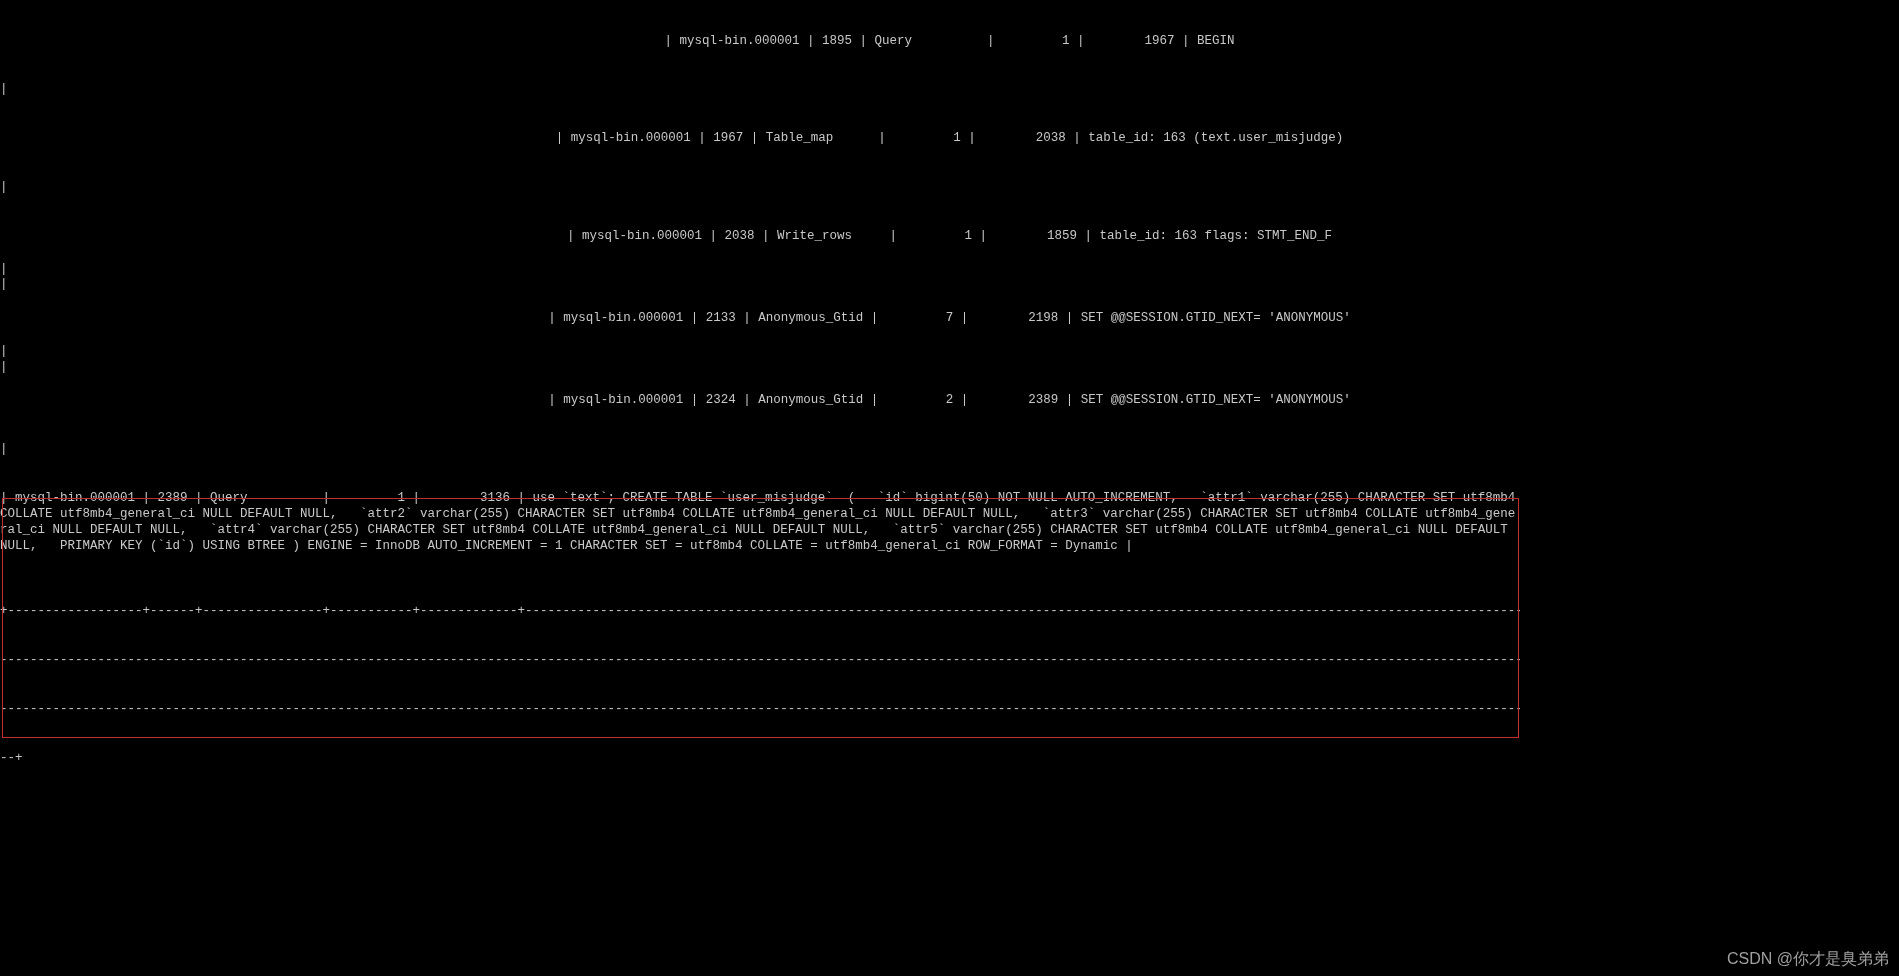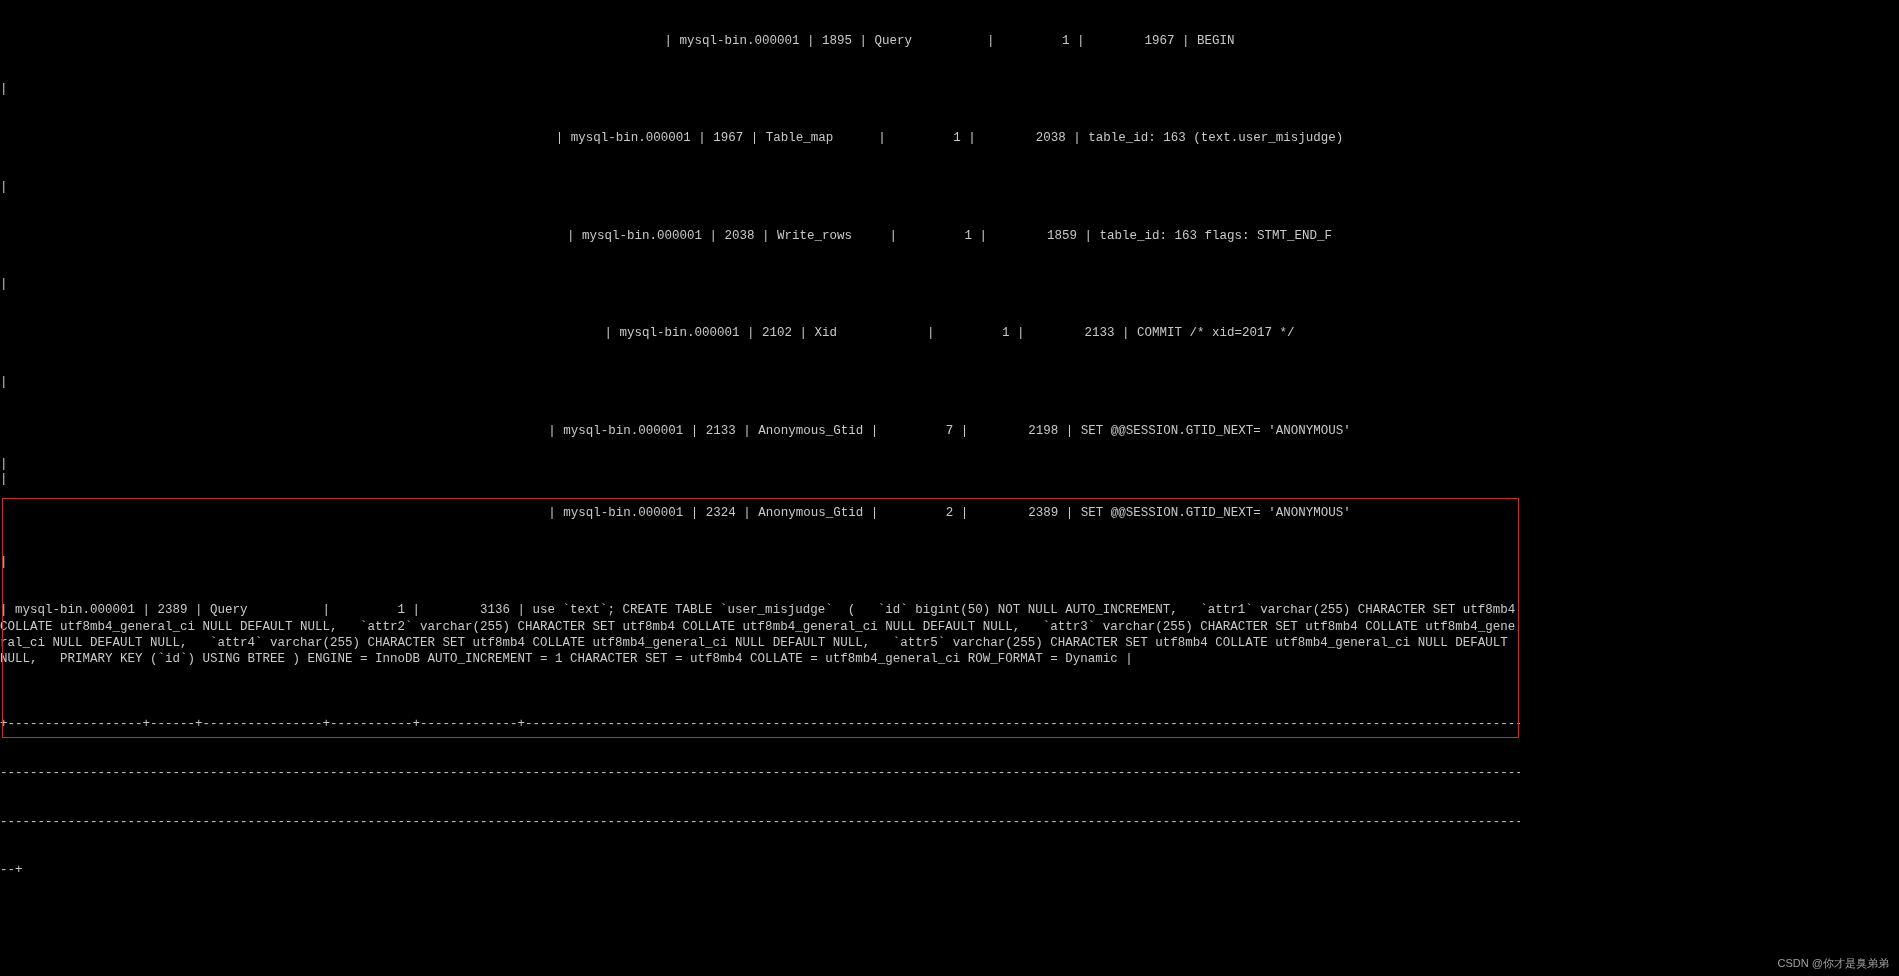--- a/index.html
+++ b/index.html
@@ -45,35 +45,34 @@
   .footer-line {
     white-space: pre;
     width: 1520px;
     overflow: hidden;
   }
   .watermark {
     position: absolute;
     bottom: 6px;
     right: 10px;
     color: #a0a0a0;
-    font-size: 11px;
+    font-size: 16px;
     font-family: sans-serif;
   }
 </style>
 </head>
 <body>
 
 <div class="terminal">
   <div class="row" id="r0">| mysql-bin.000001 | 1895 | Query          |         1 |        1967 | BEGIN</div>
   <div class="row-pipe">|</div>
   <div class="row" id="r1">| mysql-bin.000001 | 1967 | Table_map      |         1 |        2038 | table_id: 163 (text.user_misjudge)</div>
   <div class="row-pipe">|</div>
   <div class="row" id="r2">| mysql-bin.000001 | 2038 | Write_rows     |         1 |        1859 | table_id: 163 flags: STMT_END_F</div>
   <div class="row-pipe">|</div>
-  <div class="row" id="r3">| mysql-bin.000001 | 2102 | Xid            |         1 |        2133 | COMMIT /* xid=2017 */</div>
   <div class="row-pipe">|</div>
   <div class="row" id="r4">| mysql-bin.000001 | 2133 | Anonymous_Gtid |         7 |        2198 | SET @@SESSION.GTID_NEXT= 'ANONYMOUS'</div>
   <div class="row-pipe">|</div>
   <div class="row-pipe">|</div>
   <div class="row" id="r6">| mysql-bin.000001 | 2324 | Anonymous_Gtid |         2 |        2389 | SET @@SESSION.GTID_NEXT= 'ANONYMOUS'</div>
   <div class="row-pipe">|</div>
   <div class="wrap-row" id="r7">| mysql-bin.000001 | 2389 | Query          |         1 |        3136 | use `text`; CREATE TABLE `user_misjudge`  (   `id` bigint(50) NOT NULL AUTO_INCREMENT,   `attr1` varchar(255) CHARACTER SET utf8mb4 COLLATE utf8mb4_general_ci NULL DEFAULT NULL,   `attr2` varchar(255) CHARACTER SET utf8mb4 COLLATE utf8mb4_general_ci NULL DEFAULT NULL,   `attr3` varchar(255) CHARACTER SET utf8mb4 COLLATE utf8mb4_general_ci NULL DEFAULT NULL,   `attr4` varchar(255) CHARACTER SET utf8mb4 COLLATE utf8mb4_general_ci NULL DEFAULT NULL,   `attr5` varchar(255) CHARACTER SET utf8mb4 COLLATE utf8mb4_general_ci NULL DEFAULT NULL,   PRIMARY KEY (`id`) USING BTREE ) ENGINE = InnoDB AUTO_INCREMENT = 1 CHARACTER SET = utf8mb4 COLLATE = utf8mb4_general_ci ROW_FORMAT = Dynamic |</div>
 
   <div class="footer-line">+------------------+------+----------------+-----------+-------------+---------------------------------------------------------------------------------------------------------------------------------------------------------------------------</div>
   <div class="footer-line">---------------------------------------------------------------------------------------------------------------------------------------------------------------------------------------------------------------------------</div>

